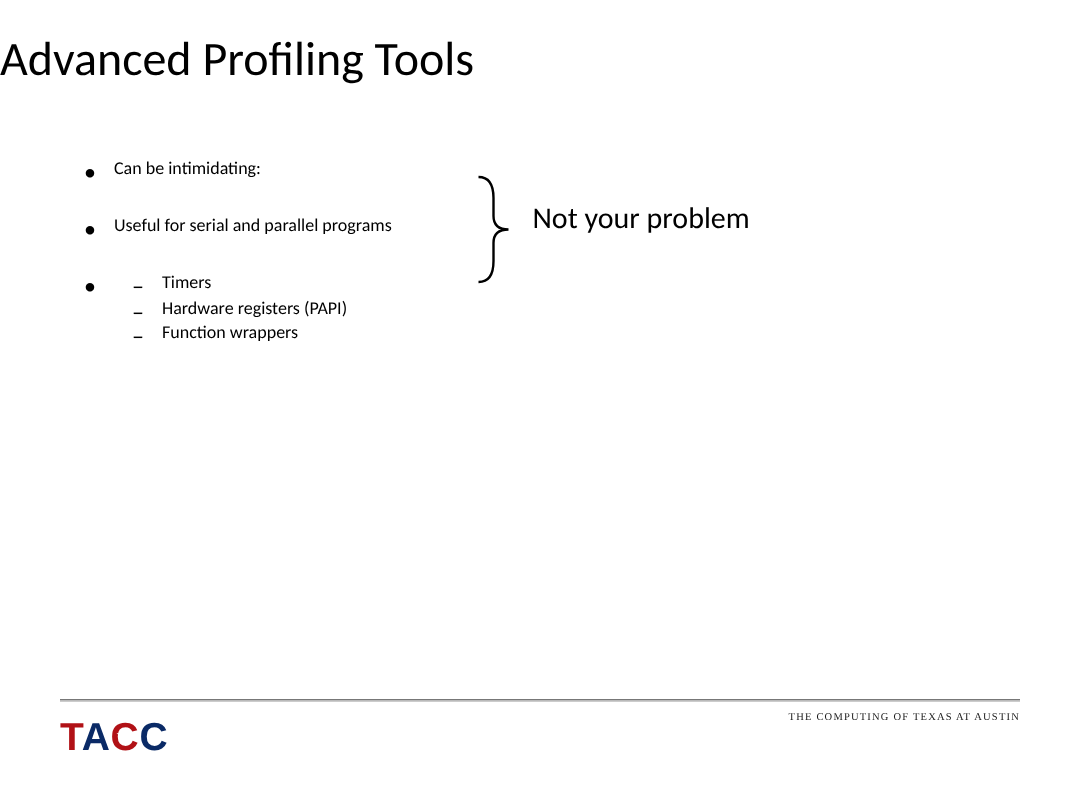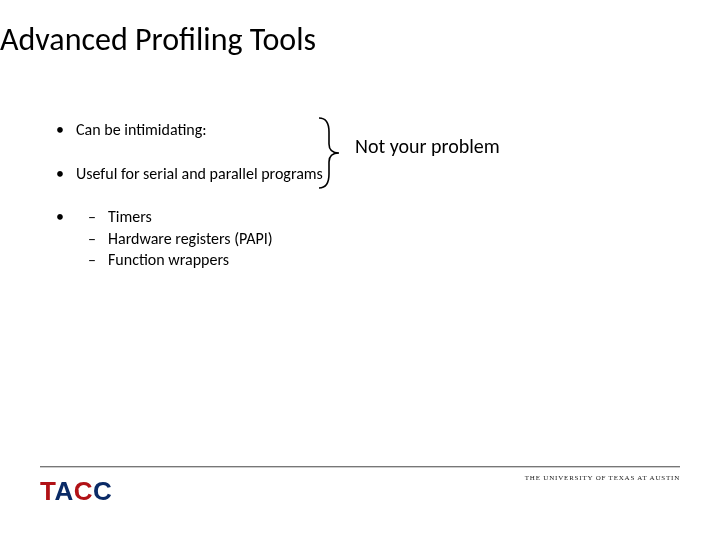--- a/index.html
+++ b/index.html
@@ -22,24 +22,24 @@
     position: absolute;
     top: 20px;
     left: 0;
     width: 720px;
     text-align: left;
     font-size: 32px;
     font-weight: 400;
   }
   .body {
     position: absolute;
-    top: 119px;
+    top: 105px;
     left: 48px;
     width: 620px;
-    font-size: 16px;
+    font-size: 12px;
     line-height: 1.35;
   }
   ul.lvl1 {
     list-style: none;
     padding: 0;
     margin: 0;
   }
   ul.lvl1 > li {
     position: relative;
     padding-left: 28px;
@@ -167,17 +167,17 @@
   </svg>
 
   <div class="callout">Not your problem</div>
 
   <div class="footer">
     <div class="rule"></div>
     <div class="logo-left">
       <span class="t">T</span><span class="a1">A</span><span class="c1"><span>C</span><span class="star">★</span></span><span class="c2">C</span>
     </div>
     <div class="logo-right">
-      <div class="line1">THE UNIVERSITY OF TEXAS AT AUSTIN</div>
+      <div class="line1">THE COMPUTING OF TEXAS AT AUSTIN</div>
     </div>
   </div>
 
 </div>
 
 </body></html>

